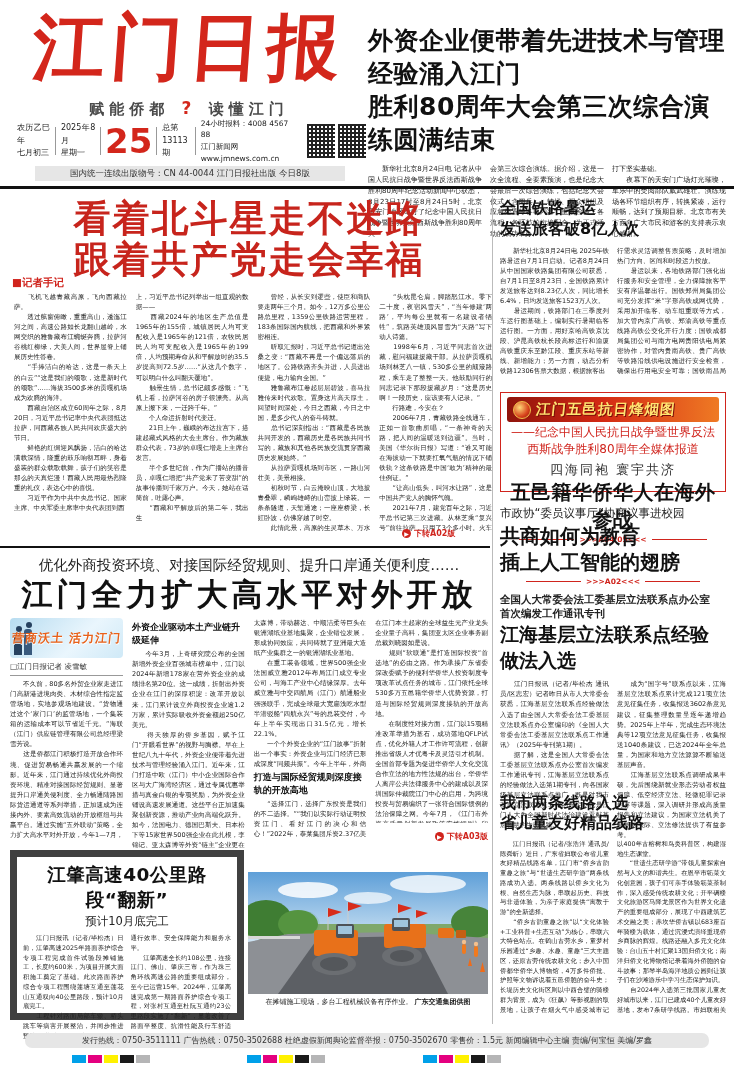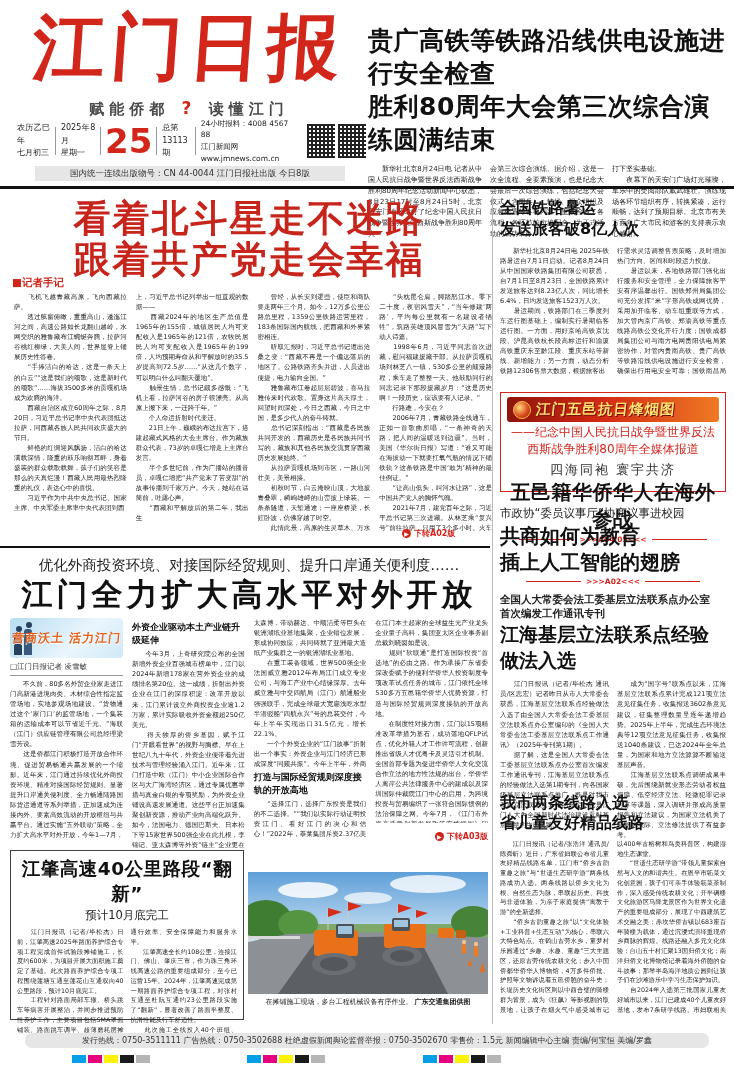--- a/index.html
+++ b/index.html
@@ -65,21 +65,21 @@
     transform:skewX(-6deg); text-shadow:0.5px 0.5px 0 #fff; }
   .biz-figure { position:absolute; left:4px; bottom:3px; width:8px; height:22px; background:#27415f;
     border-radius:3px 3px 0 0; }
   .biz-figure::before { content:""; position:absolute; top:-7px; left:1.5px; width:6px; height:6px;
     border-radius:50%; background:#27415f; }
   .biz-figure.f2 { left:14px; height:26px; background:#3a5a7d; }
   .byline { font-size:7.5px; color:#333; border-bottom:1px solid #999; padding-bottom:3px; margin-bottom:3px; }
   .jump-a03 { position:absolute; right:0px; bottom:-2px; }
 
   
-  .hw-box { position:absolute; left:10px; top:850px; width:234px; height:170px; border:1px solid #404040; padding:5px 6px; }
+  .hw-box { position:absolute; left:10px; top:850px; width:234px; height:170px; border:7px solid #404040; padding:5px 6px; }
   .hw-headline { text-align:center; font-size:18.5px; font-weight:900; color:#111; letter-spacing:0.5px; }
   .hw-sub { text-align:center; font-size:11.5px; color:#222; margin:2px 0 4px; }
   .hw-body { display:flex; gap:7px; height:108px; }
   .hw-body .col { width:107px; font-size:6.3px; }
 
   
   .photo { position:absolute; left:248px; top:872px; width:240px; height:122px; }
   .photo svg { display:block; }
   .caption { position:absolute; left:248px; top:997px; width:240px; font-size:7px; color:#222; text-align:center; }
   .caption .credit { font-weight:bold; }
@@ -159,21 +159,21 @@
     <div class="date-cell body-text" style="font-size:7.5px;text-align:left">24小时报料：4008 4567 88
 江门新闻网 www.jmnews.com.cn</div>
     <div class="qr"></div>
     <div class="qr"></div>
   </div>
 
   <div class="pub-bar">国内统一连续出版物号：CN 44-0044 江门日报社出版 今日8版</div>
 
   <div class="top-article">
     <div class="top-headline">
-      <div>贵广高铁等铁路沿线供电设施进行安全检查</div>
+      <div>外资企业便带着先进技术与管理经验涌入江门</div>
       <div>胜利80周年大会第三次综合演练圆满结束</div>
     </div>
     <div class="top-body">
       <div class="col">　　新华社北京8月24日电 记者从中国人民抗日战争暨世界反法西斯战争胜利80周年纪念活动新闻中心获悉，8月23日17时至8月24日5时，北京天安门地区举行了纪念中国人民抗日战争暨世界反法西斯战争胜利80周年大</div>
       <div class="col">会第三次综合演练。据介绍，这是一次全流程、全要素预演，也是纪念大会最后一次综合演练，包括纪念大会仪式（含阅兵）、转场、观众组织及应急处置等各项内容，重点检验了各流程、各环节的衔接配合，为正式活动的成功举办</div>
       <div class="col">打下坚实基础。
 　　夜幕下的天安门广场灯光璀璨，军乐中的受阅部队威武雄壮。演练现场各环节组织有序，转换紧凑，运行顺畅，达到了预期目标。北京市有关方面向广大市民和游客的支持表示衷心感谢。</div>
     </div>
   </div>
 

